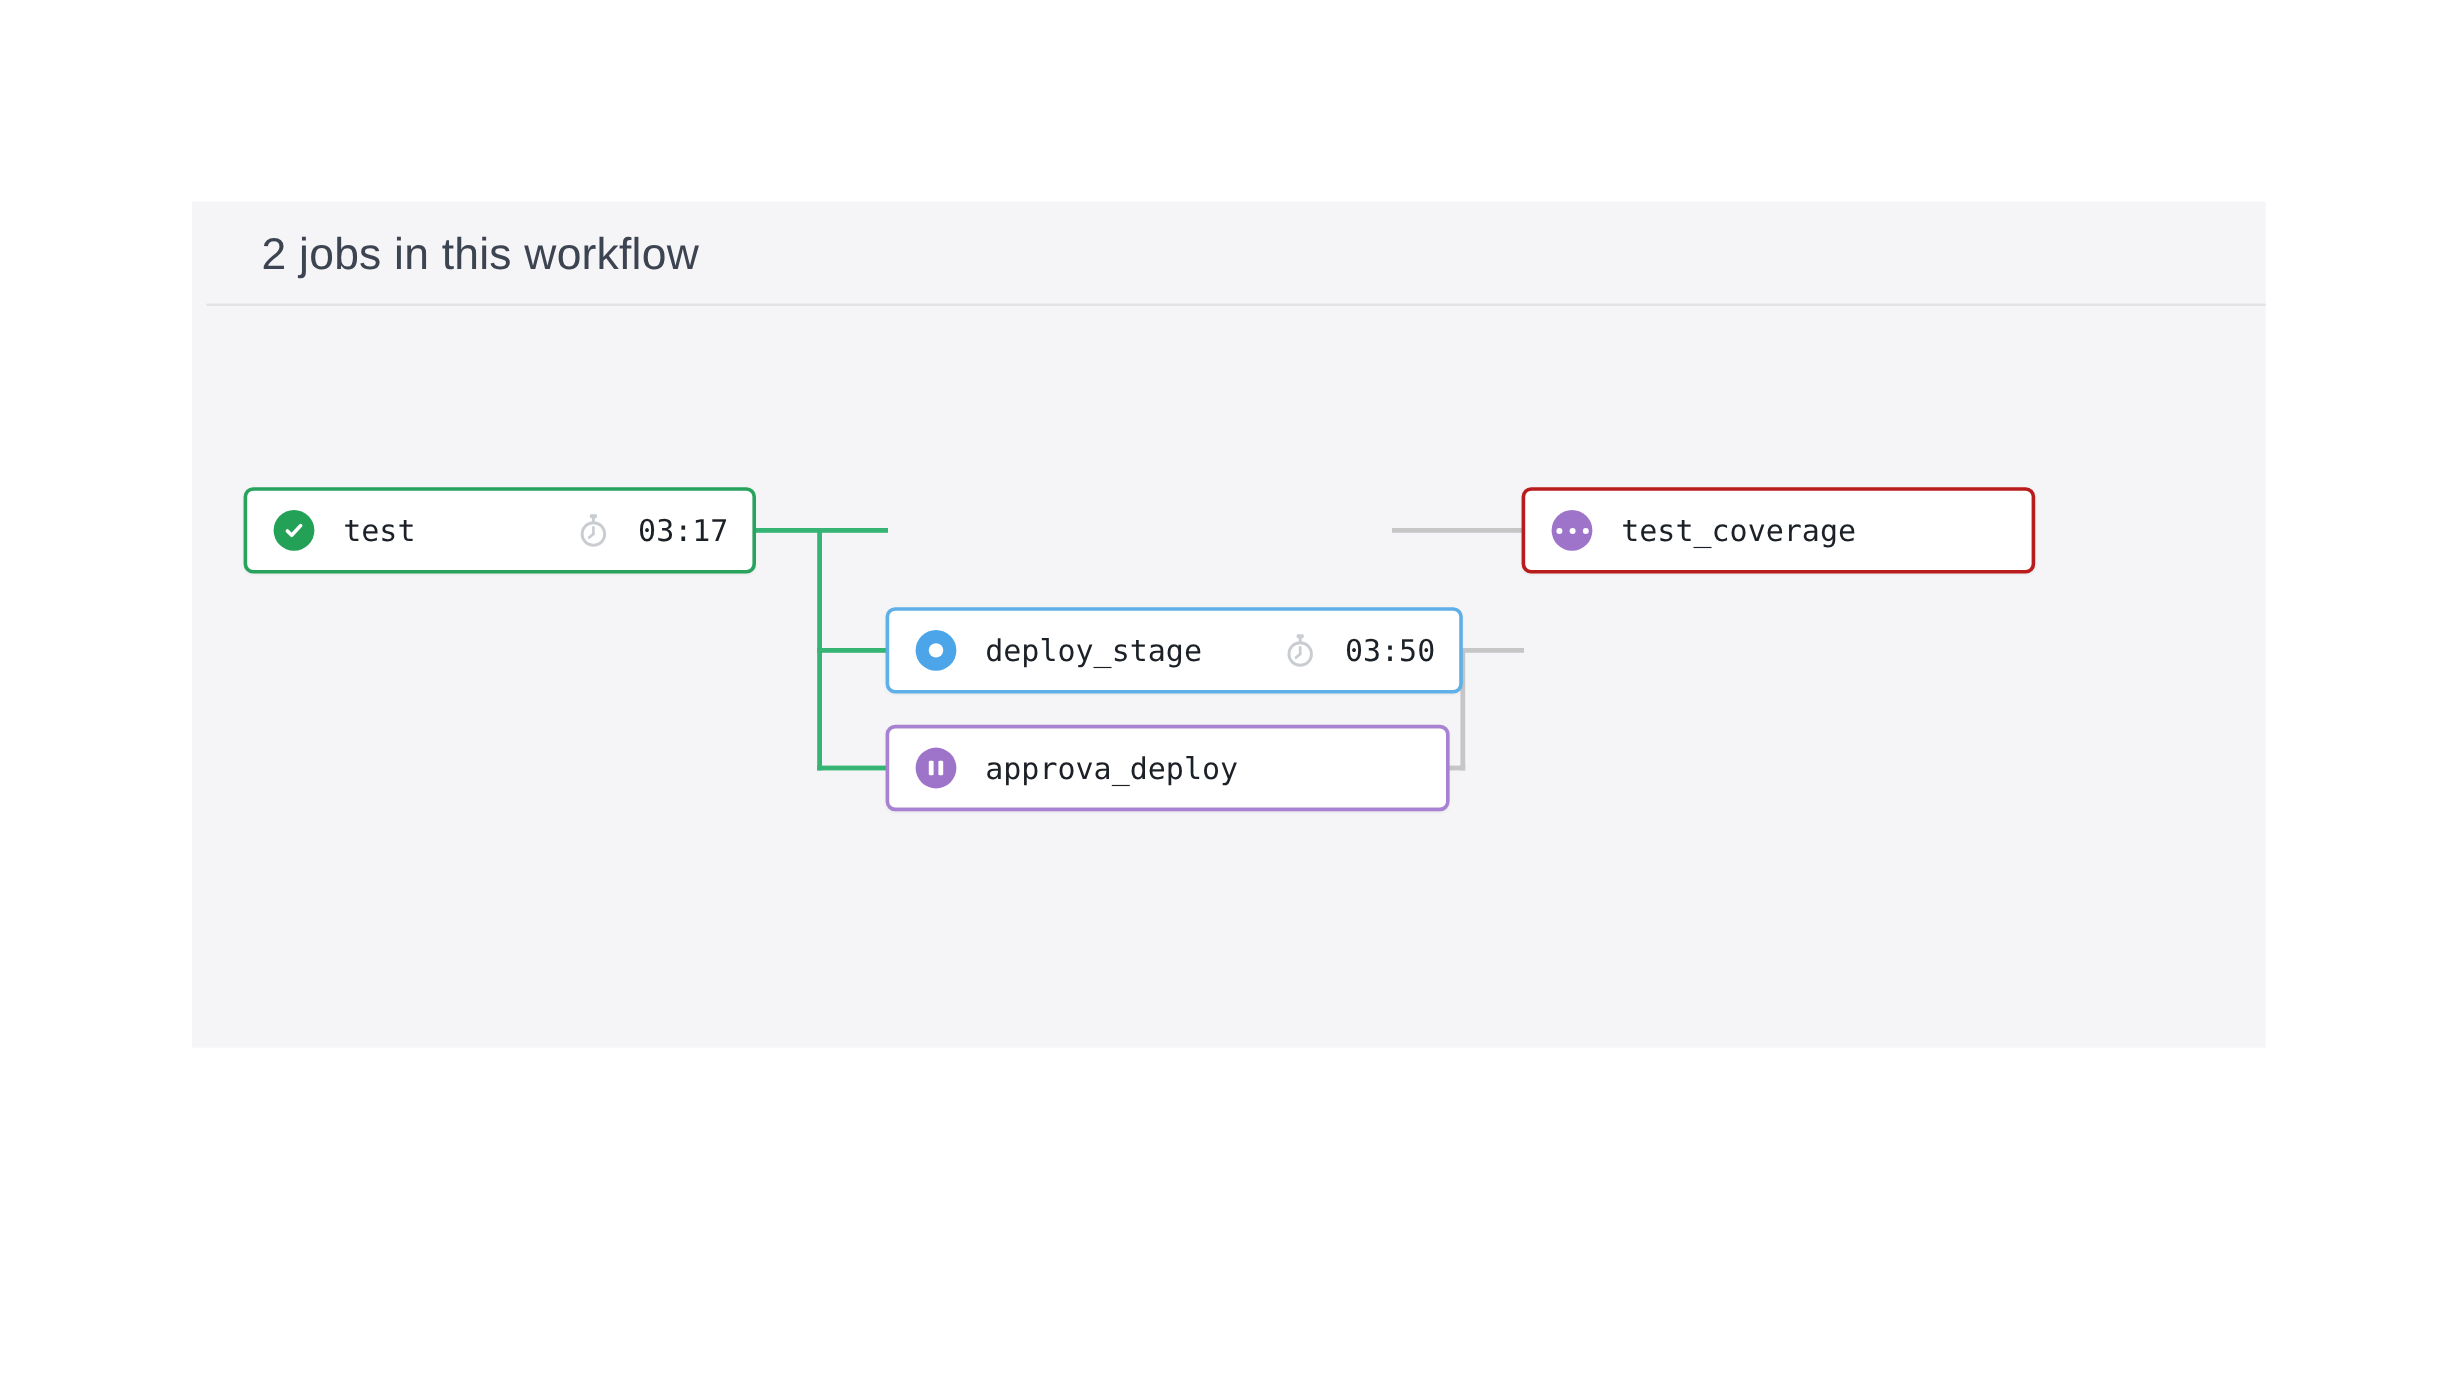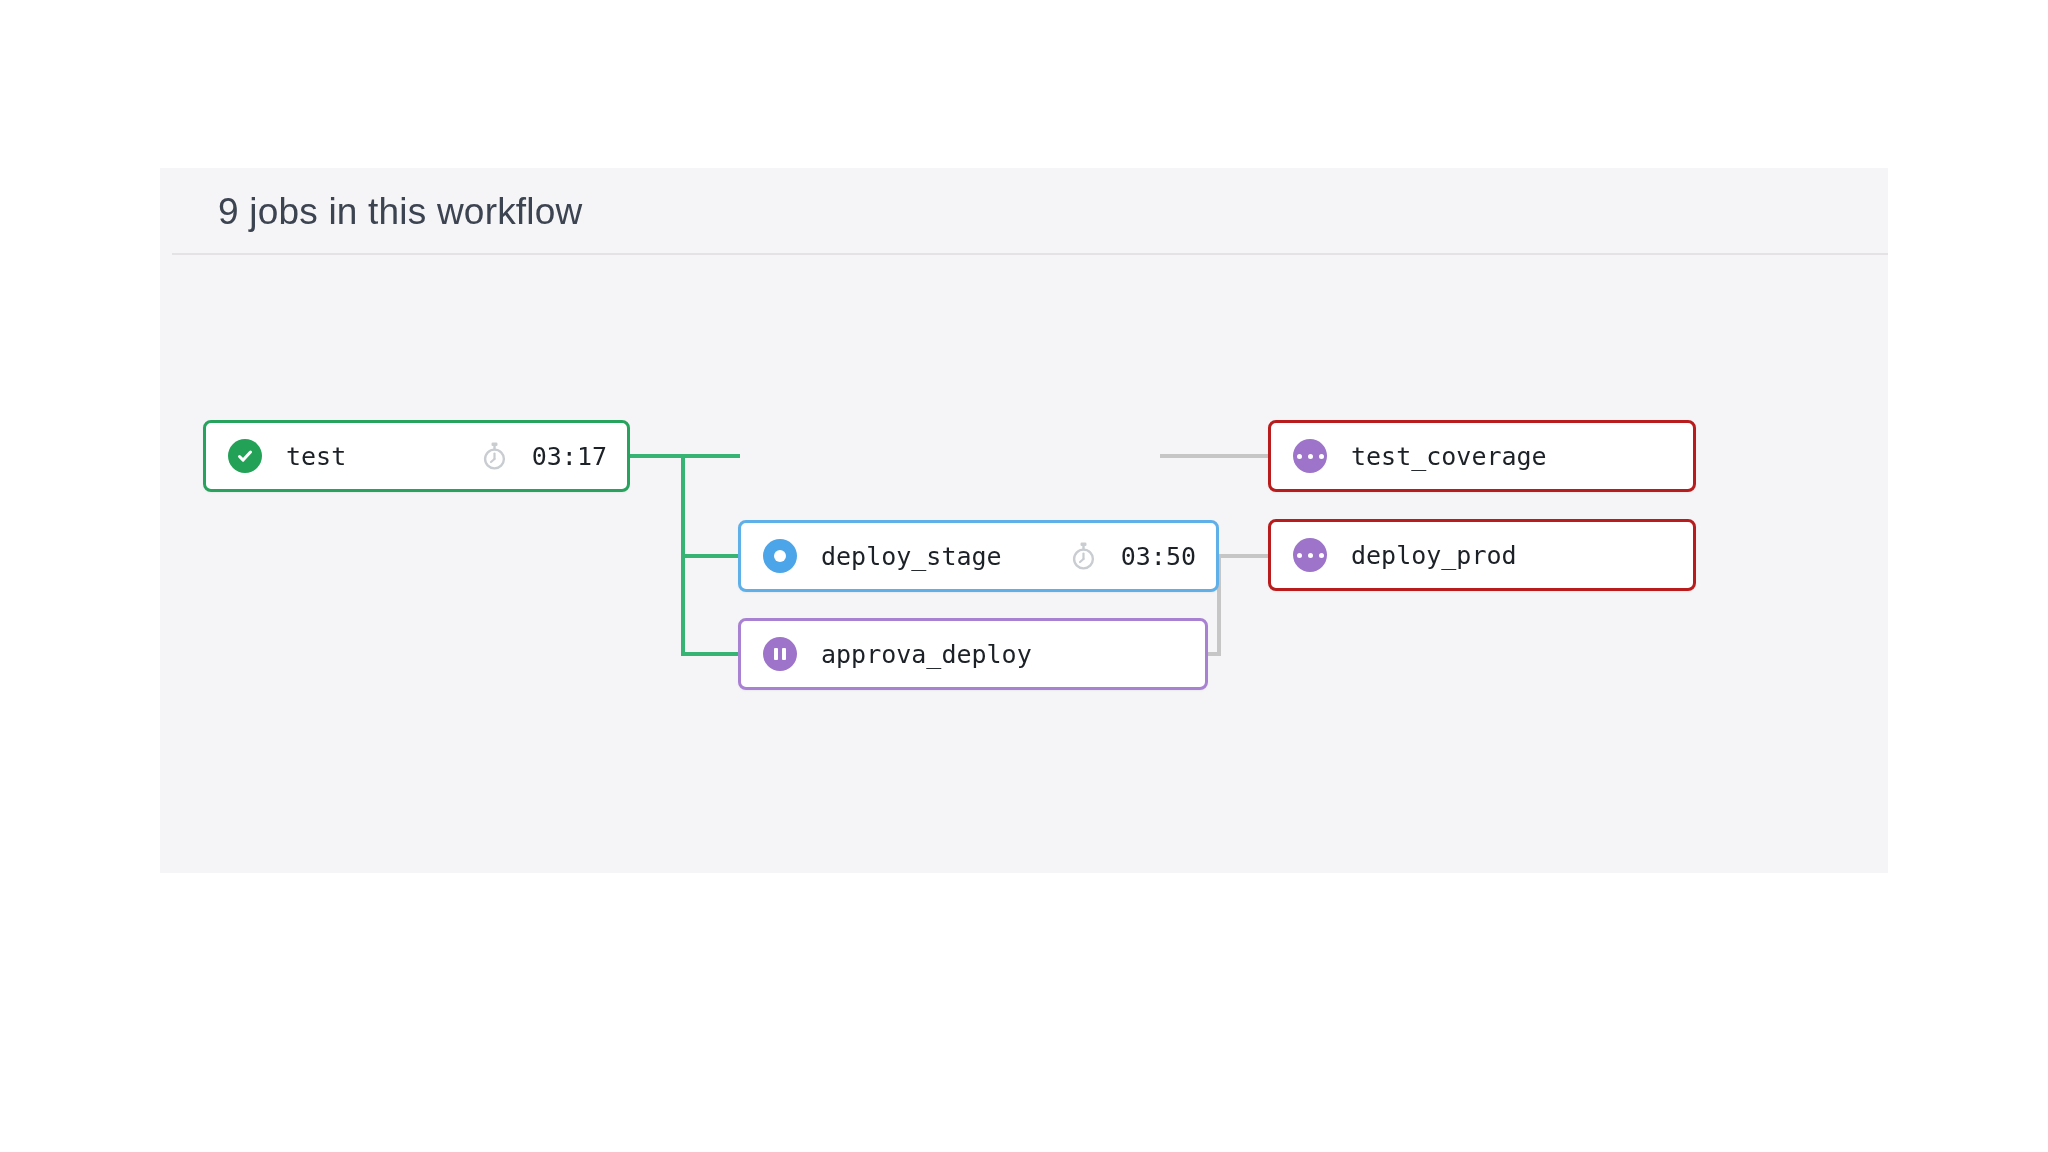--- a/index.html
+++ b/index.html
@@ -16,21 +16,21 @@
     padding-left:58px;
   }
   .panel-header::after {
     content:""; position:absolute; left:12px; right:0; bottom:0;
     height:2px; background:#e4e2e4;
   }
   .panel-title {
     font-size:37px; font-weight:400; color:#3d4451; letter-spacing:0.2px;
   }
 
-  .graph { position:absolute; left:0; top:14px; width:100%; height:100%;text-decoration:underline; }
+  .graph { position:absolute; left:0; top:0; width:100%; height:100%;text-decoration:underline; }
 
   
   .edge { position:absolute; z-index:1; }
   .edge.green { background:#36b473; }
   .edge.gray  { background:#c7c6c7; }
   .edge.h { height:4px; }
   .edge.v { width:4px; }
 
   
   .job {
@@ -69,21 +69,21 @@
     font-size:25px; color:#1c2127; white-space:nowrap;
   }
 </style>
 </head>
 <body>
 
 <div class="page">
   <section class="panel">
 
     <header class="panel-header">
-      <h2 class="panel-title">9 jobs in this workflow</h2>
+      <h2 class="panel-title">2 jobs in this workflow</h2>
     </header>
 
     <div class="graph">
 
       <div class="edge green h" style="left:466px;top:272px;width:114px"></div>
       <div class="edge green v" style="left:521px;top:272px;height:202px"></div>
       <div class="edge green h" style="left:521px;top:372px;width:59px"></div>
       <div class="edge green h" style="left:521px;top:470px;width:59px"></div>
 
       <div class="edge gray h" style="left:1000px;top:272px;width:110px"></div>
@@ -140,24 +140,16 @@
 
       <div class="job blocked" style="left:1108px;top:238px;width:428px">
         <span class="status-icon purple-bg">
           <span class="dot"></span>
             <span class="dot"></span>
             <span class="dot"></span>
         </span>
         <span class="job-label">test_coverage</span>
       </div>
 
-      <div class="job blocked" style="left:1108px;top:337px;width:428px">
-        <span class="status-icon purple-bg">
-          <span class="dot"></span>
-            <span class="dot"></span>
-            <span class="dot"></span>
-        </span>
-        <span class="job-label">deploy_prod</span>
-      </div>
 
     </div>
   </section>
 </div>
 
 </body></html>

